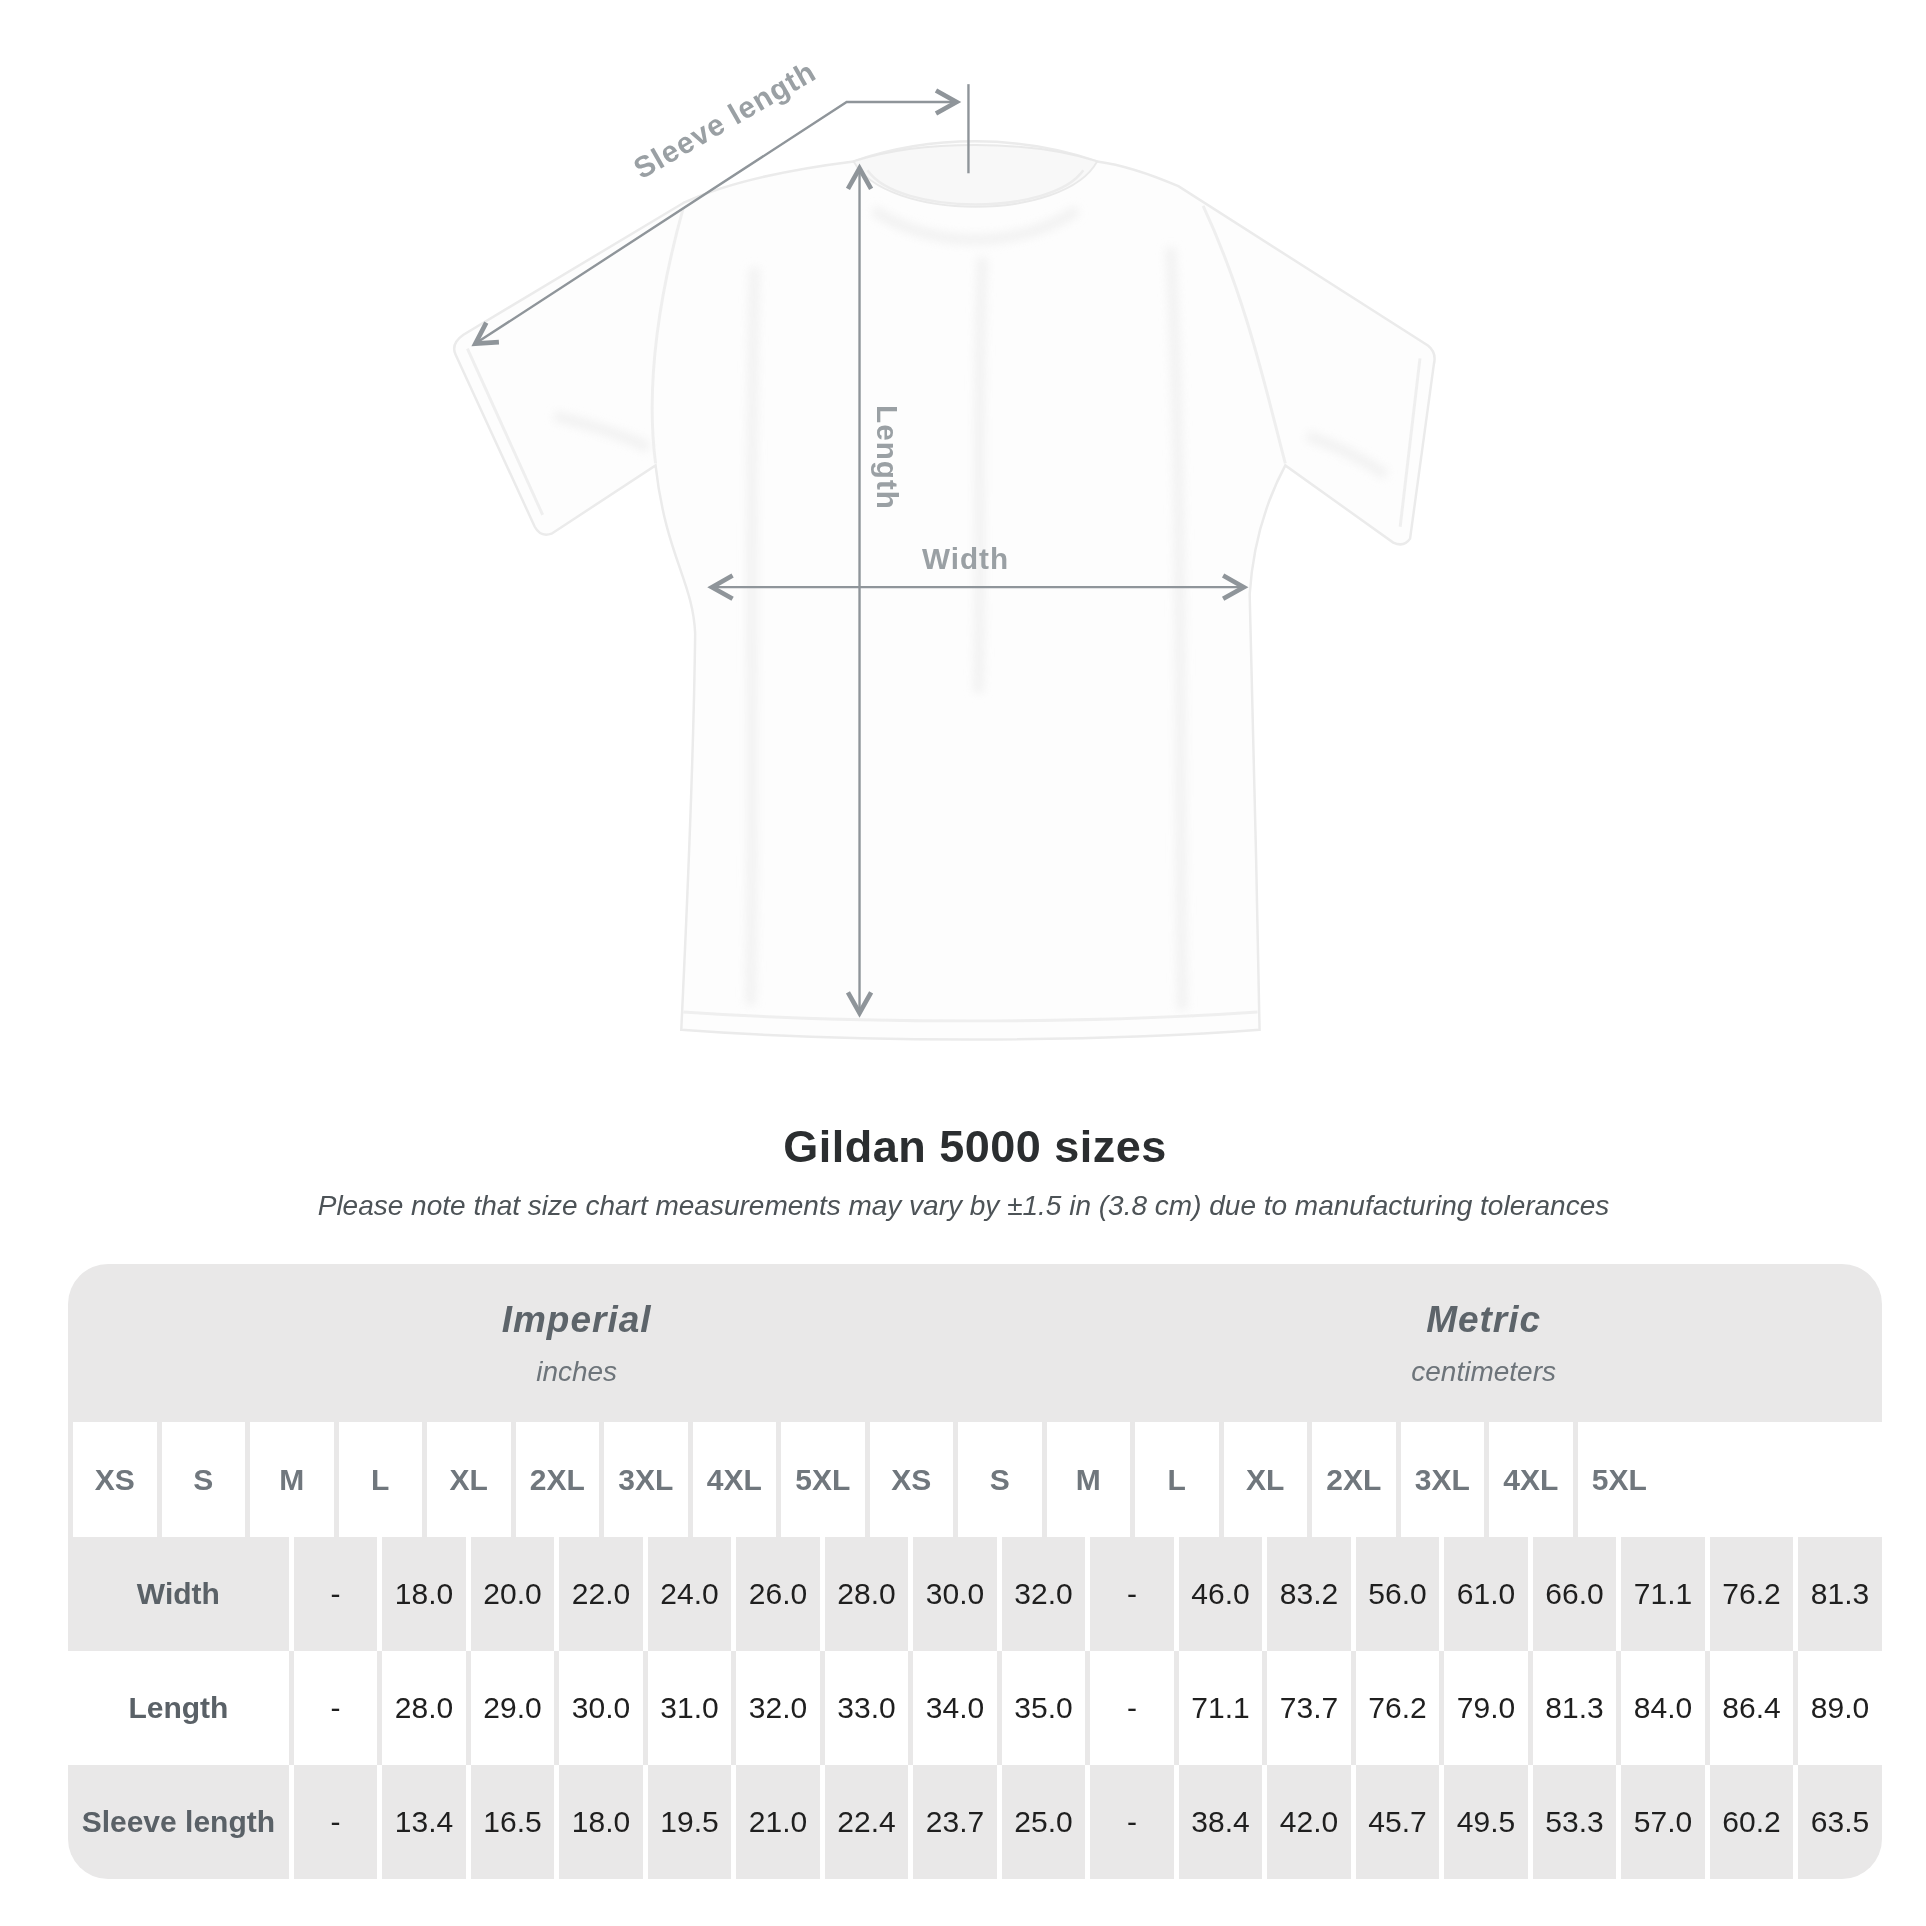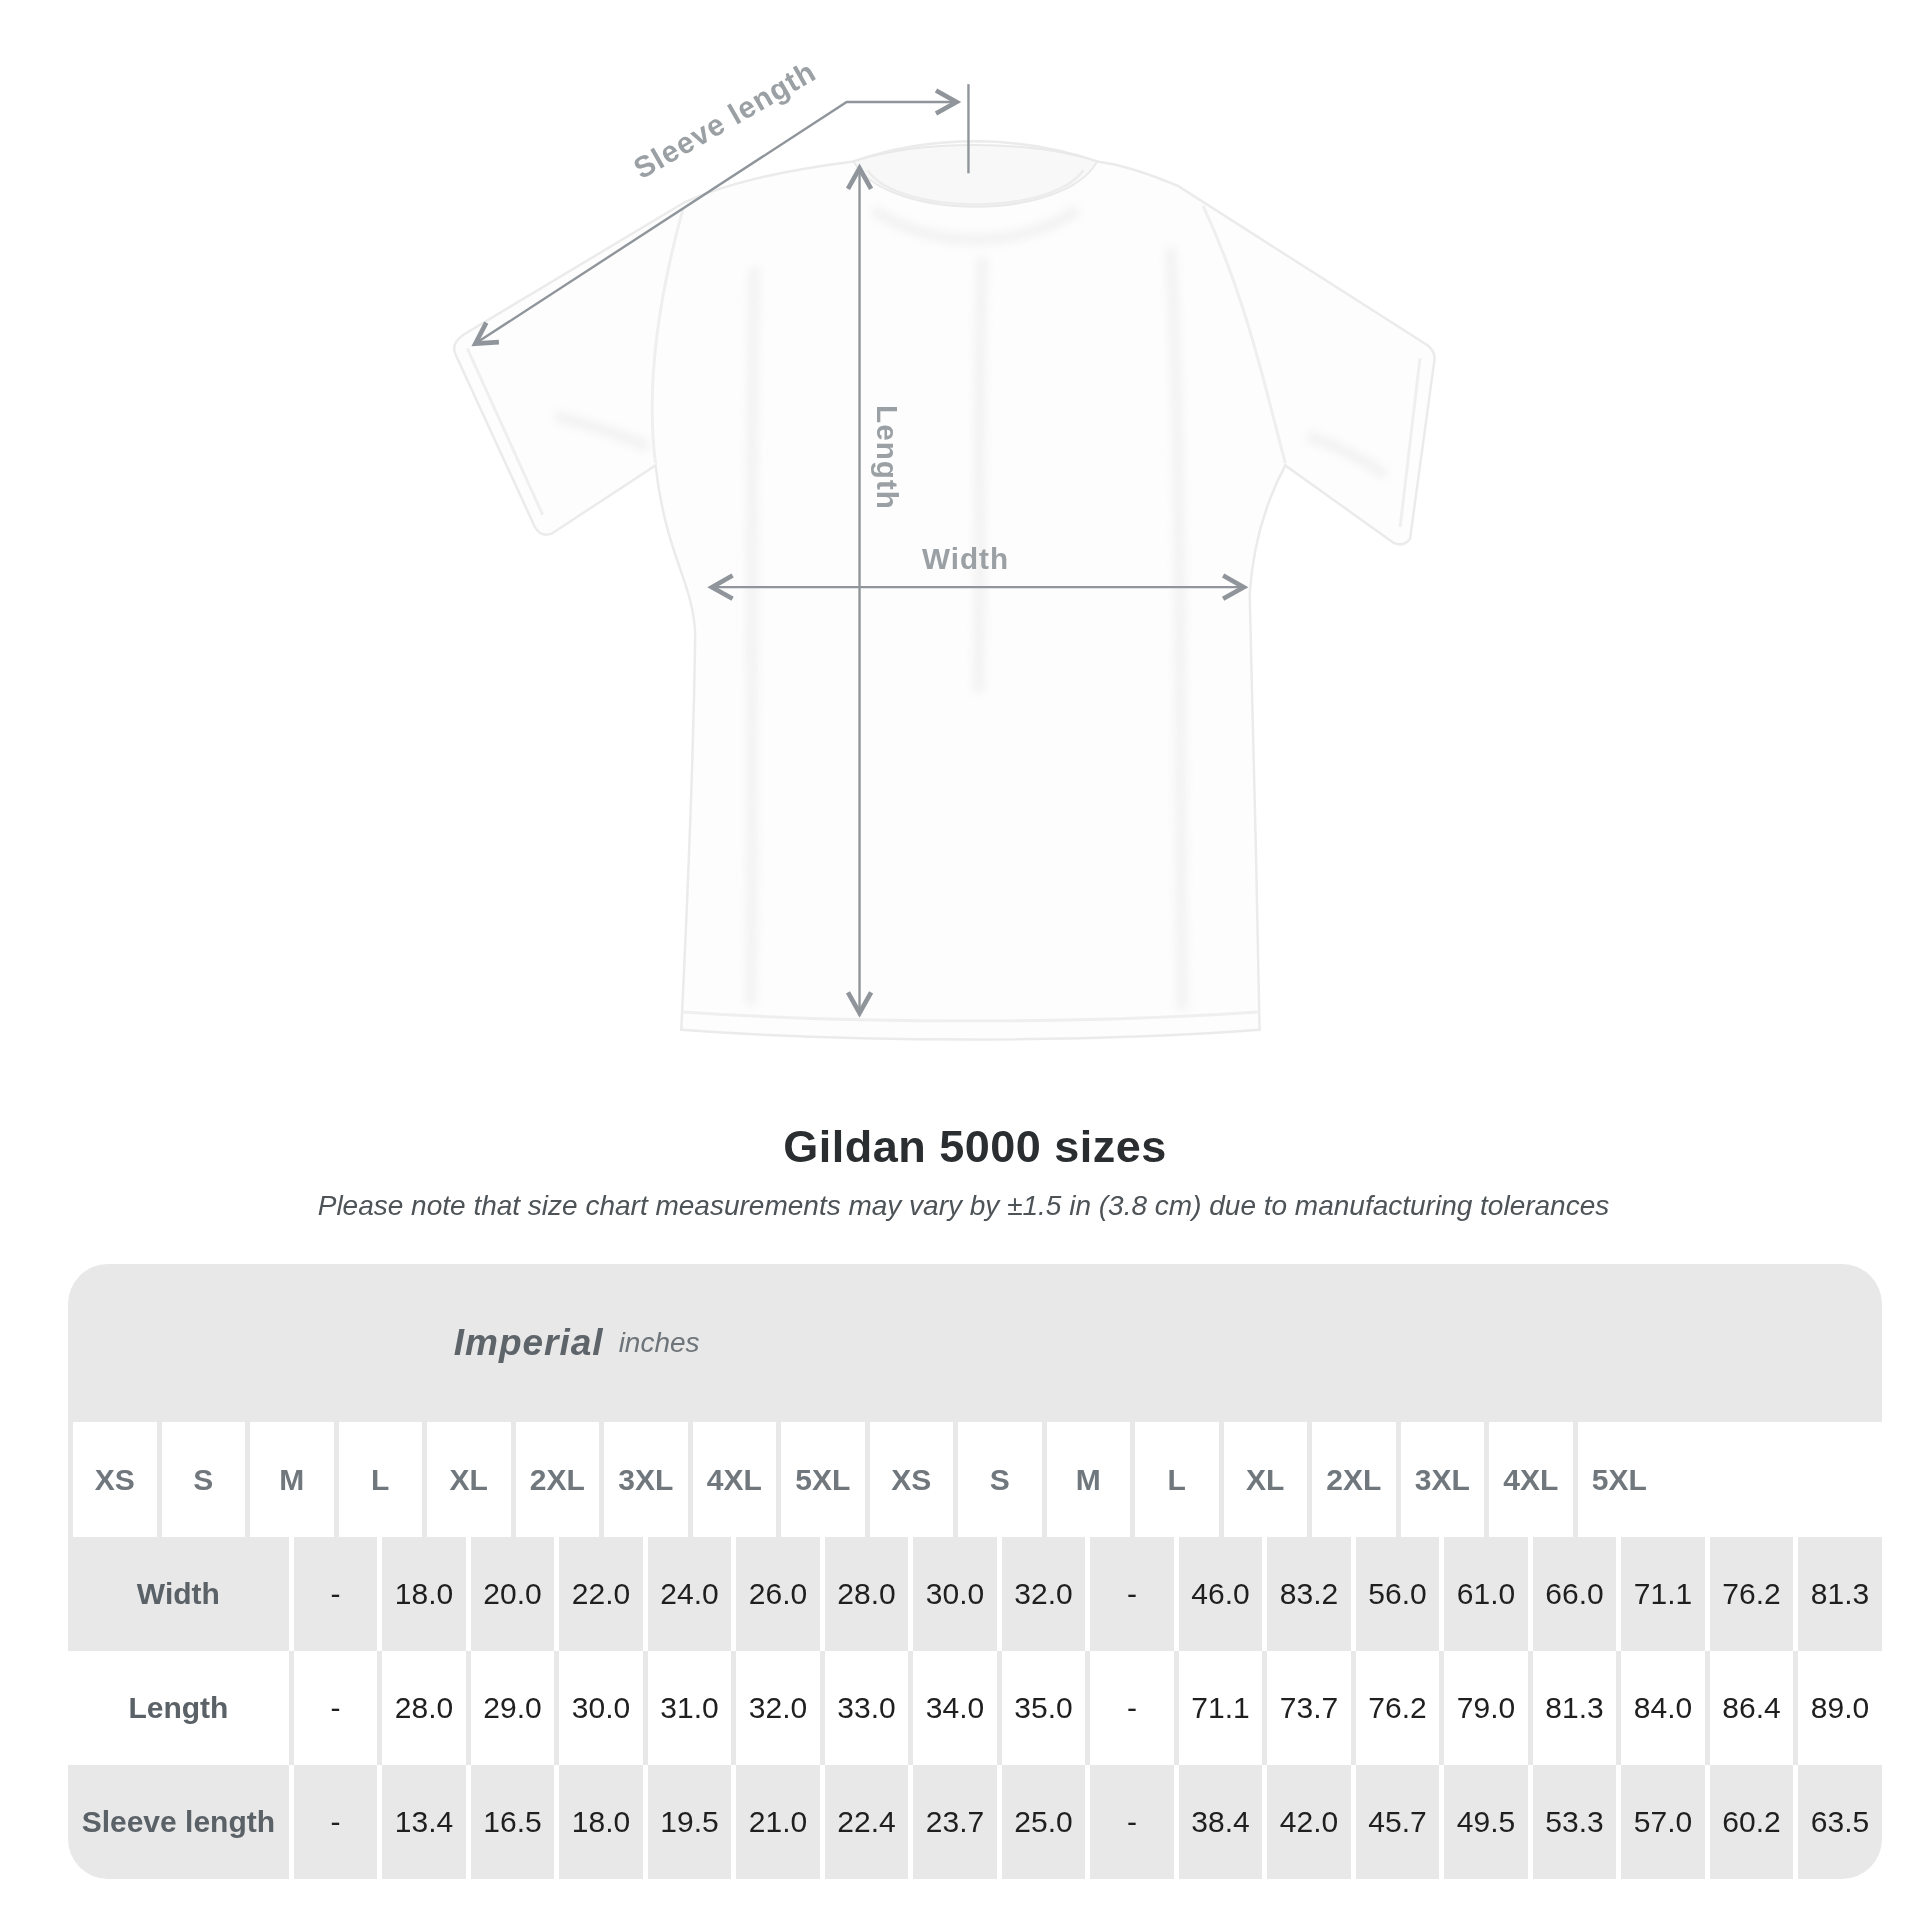--- a/index.html
+++ b/index.html
@@ -14,21 +14,21 @@
   
   .page-title{position:absolute;top:1121px;left:0;width:100%;text-align:center;
     font-size:45px;font-weight:bold;color:#2b2e30;letter-spacing:0.5px;padding-left:23px;}
   .page-subtitle{position:absolute;top:1190px;left:0;width:100%;text-align:center;
     font-size:28px;font-style:italic;color:#4d5357;}
 
   
   .size-table{position:absolute;top:1264px;left:68px;width:1814px;height:615px;
     border-radius:40px;overflow:hidden;background:#ffffff;}
   .band{height:158px;background:#e9e8e8;display:flex;}
-  .band-half{display:flex;flex-direction:row;align-items:center;justify-content:center;gap:15px;}
+  .band-half{display:flex;flex-direction:column;align-items:center;justify-content:center;gap:15px;}
   .band-left{width:56.08%;}
   .band-right{width:43.92%;}
   .band-title{font-size:37px;font-weight:bold;font-style:italic;color:#5d646a;letter-spacing:1px;}
   .band-unit{font-size:28px;font-style:italic;color:#6d747a;}
 
   .row{display:flex;width:100%;}
   .r-head{height:115px;background:#ffffff;}
   .r-gray{height:114px;background:#e9e8e8;}
   .r-white{height:114px;background:#ffffff;}
   .c{flex:0 0 4.8795%;display:flex;align-items:center;justify-content:center;
@@ -108,20 +108,24 @@
 </svg>
 
 <div class="page-title">Gildan 5000 sizes</div>
 <div class="page-subtitle">Please note that size chart measurements may vary by ±1.5 in (3.8 cm) due to manufacturing tolerances</div>
 
 <div class="size-table">
   <div class="band">
     <div class="band-half band-left">
       <div class="band-title">Imperial</div>
       <div class="band-unit">inches</div>
+    </div>
+    <div class="band-half band-right">
+      <div class="band-title">Metric</div>
+      <div class="band-unit">centimeters</div>
     </div>
   </div>
   <div id="table-rows">
       <div class="row r-head">
         <div class="c">XS</div>
         <div class="c">S</div>
         <div class="c">M</div>
         <div class="c">L</div>
         <div class="c">XL</div>
         <div class="c">2XL</div>

